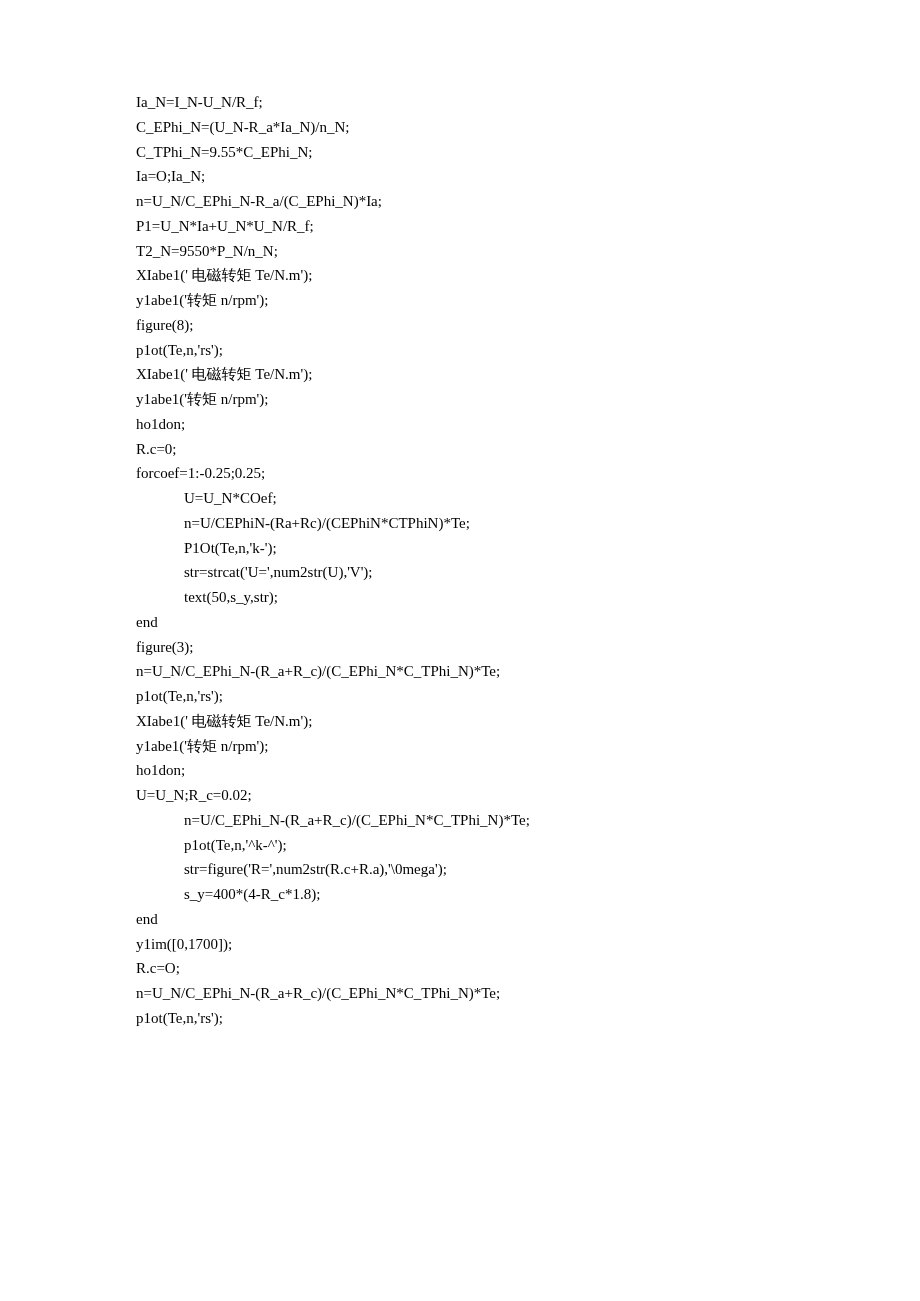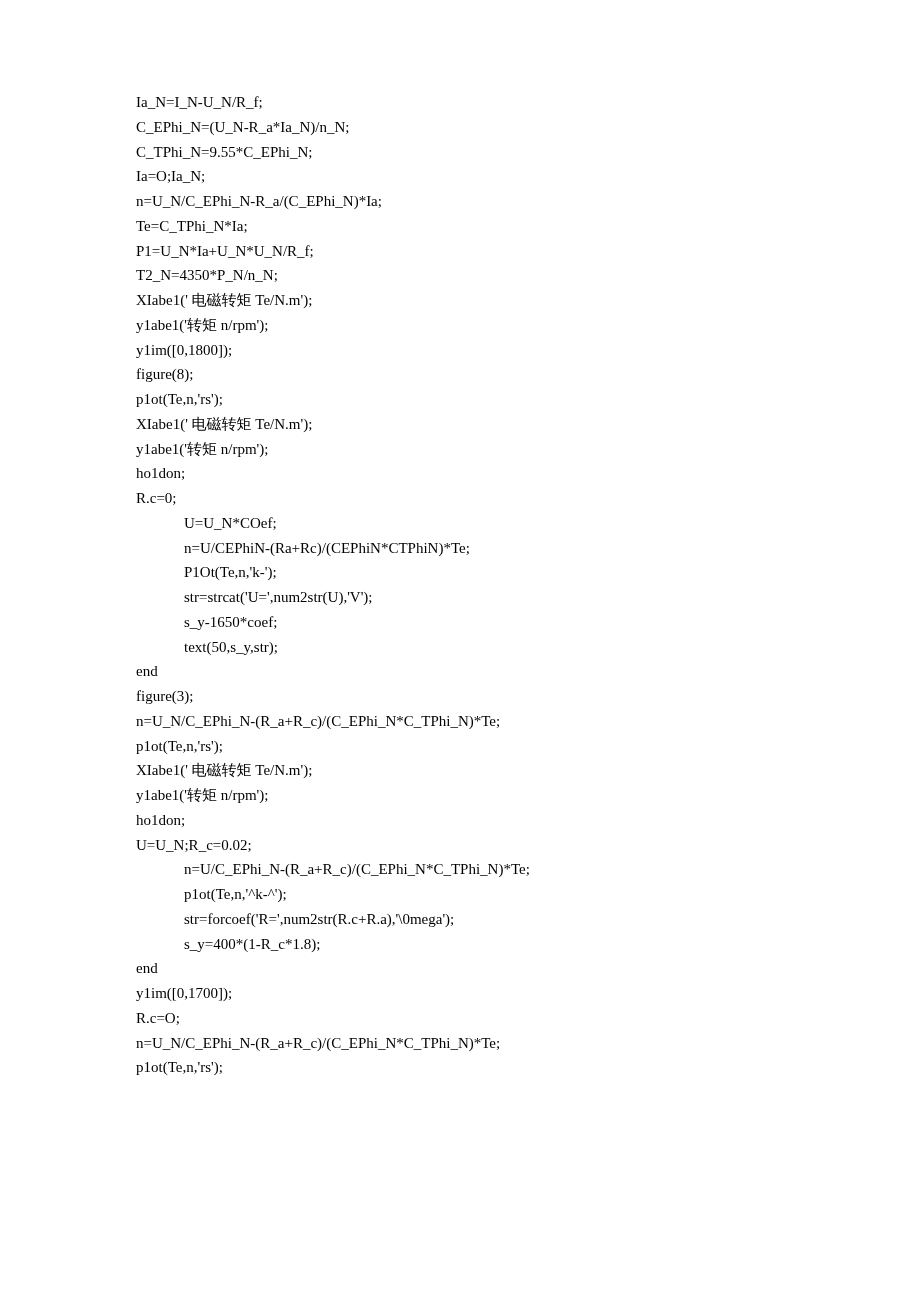--- a/index.html
+++ b/index.html
@@ -29,49 +29,47 @@
 </head>
 <body>
 
 <div class="page">
   <div id="code-block">
       <div class="code-line">Ia_N=I_N-U_N/R_f;</div>
       <div class="code-line">C_EPhi_N=(U_N-R_a*Ia_N)/n_N;</div>
       <div class="code-line">C_TPhi_N=9.55*C_EPhi_N;</div>
       <div class="code-line">Ia=O;Ia_N;</div>
       <div class="code-line">n=U_N/C_EPhi_N-R_a/(C_EPhi_N)*Ia;</div>
-      <div class="code-line">Te=C_TPhi_N*Ia;</div>
       <div class="code-line">P1=U_N*Ia+U_N*U_N/R_f;</div>
-      <div class="code-line">T2_N=4350*P_N/n_N;</div>
+      <div class="code-line">T2_N=9550*P_N/n_N;</div>
       <div class="code-line">XIabe1(' 电磁转矩 Te/N.m');</div>
       <div class="code-line">y1abe1('转矩 n/rpm');</div>
-      <div class="code-line">y1im([0,1800]);</div>
       <div class="code-line">figure(8);</div>
       <div class="code-line">p1ot(Te,n,'rs');</div>
       <div class="code-line">XIabe1(' 电磁转矩 Te/N.m');</div>
       <div class="code-line">y1abe1('转矩 n/rpm');</div>
       <div class="code-line">ho1don;</div>
       <div class="code-line">R.c=0;</div>
+      <div class="code-line">forcoef=1:-0.25;0.25;</div>
       <div class="code-line indent">U=U_N*COef;</div>
       <div class="code-line indent">n=U/CEPhiN-(Ra+Rc)/(CEPhiN*CTPhiN)*Te;</div>
       <div class="code-line indent">P1Ot(Te,n,'k-');</div>
       <div class="code-line indent">str=strcat('U=',num2str(U),'V');</div>
-      <div class="code-line indent">s_y-1650*coef;</div>
       <div class="code-line indent">text(50,s_y,str);</div>
       <div class="code-line">end</div>
       <div class="code-line">figure(3);</div>
       <div class="code-line">n=U_N/C_EPhi_N-(R_a+R_c)/(C_EPhi_N*C_TPhi_N)*Te;</div>
       <div class="code-line">p1ot(Te,n,'rs');</div>
       <div class="code-line">XIabe1(' 电磁转矩 Te/N.m');</div>
       <div class="code-line">y1abe1('转矩 n/rpm');</div>
       <div class="code-line">ho1don;</div>
       <div class="code-line">U=U_N;R_c=0.02;</div>
       <div class="code-line indent">n=U/C_EPhi_N-(R_a+R_c)/(C_EPhi_N*C_TPhi_N)*Te;</div>
       <div class="code-line indent">p1ot(Te,n,'^k-^');</div>
-      <div class="code-line indent">str=forcoef('R=',num2str(R.c+R.a),'\0mega');</div>
-      <div class="code-line indent">s_y=400*(1-R_c*1.8);</div>
+      <div class="code-line indent">str=figure('R=',num2str(R.c+R.a),'\0mega');</div>
+      <div class="code-line indent">s_y=400*(4-R_c*1.8);</div>
       <div class="code-line">end</div>
       <div class="code-line">y1im([0,1700]);</div>
       <div class="code-line">R.c=O;</div>
       <div class="code-line">n=U_N/C_EPhi_N-(R_a+R_c)/(C_EPhi_N*C_TPhi_N)*Te;</div>
       <div class="code-line">p1ot(Te,n,'rs');</div>
     </div>
 </div>
 
 </body></html>

